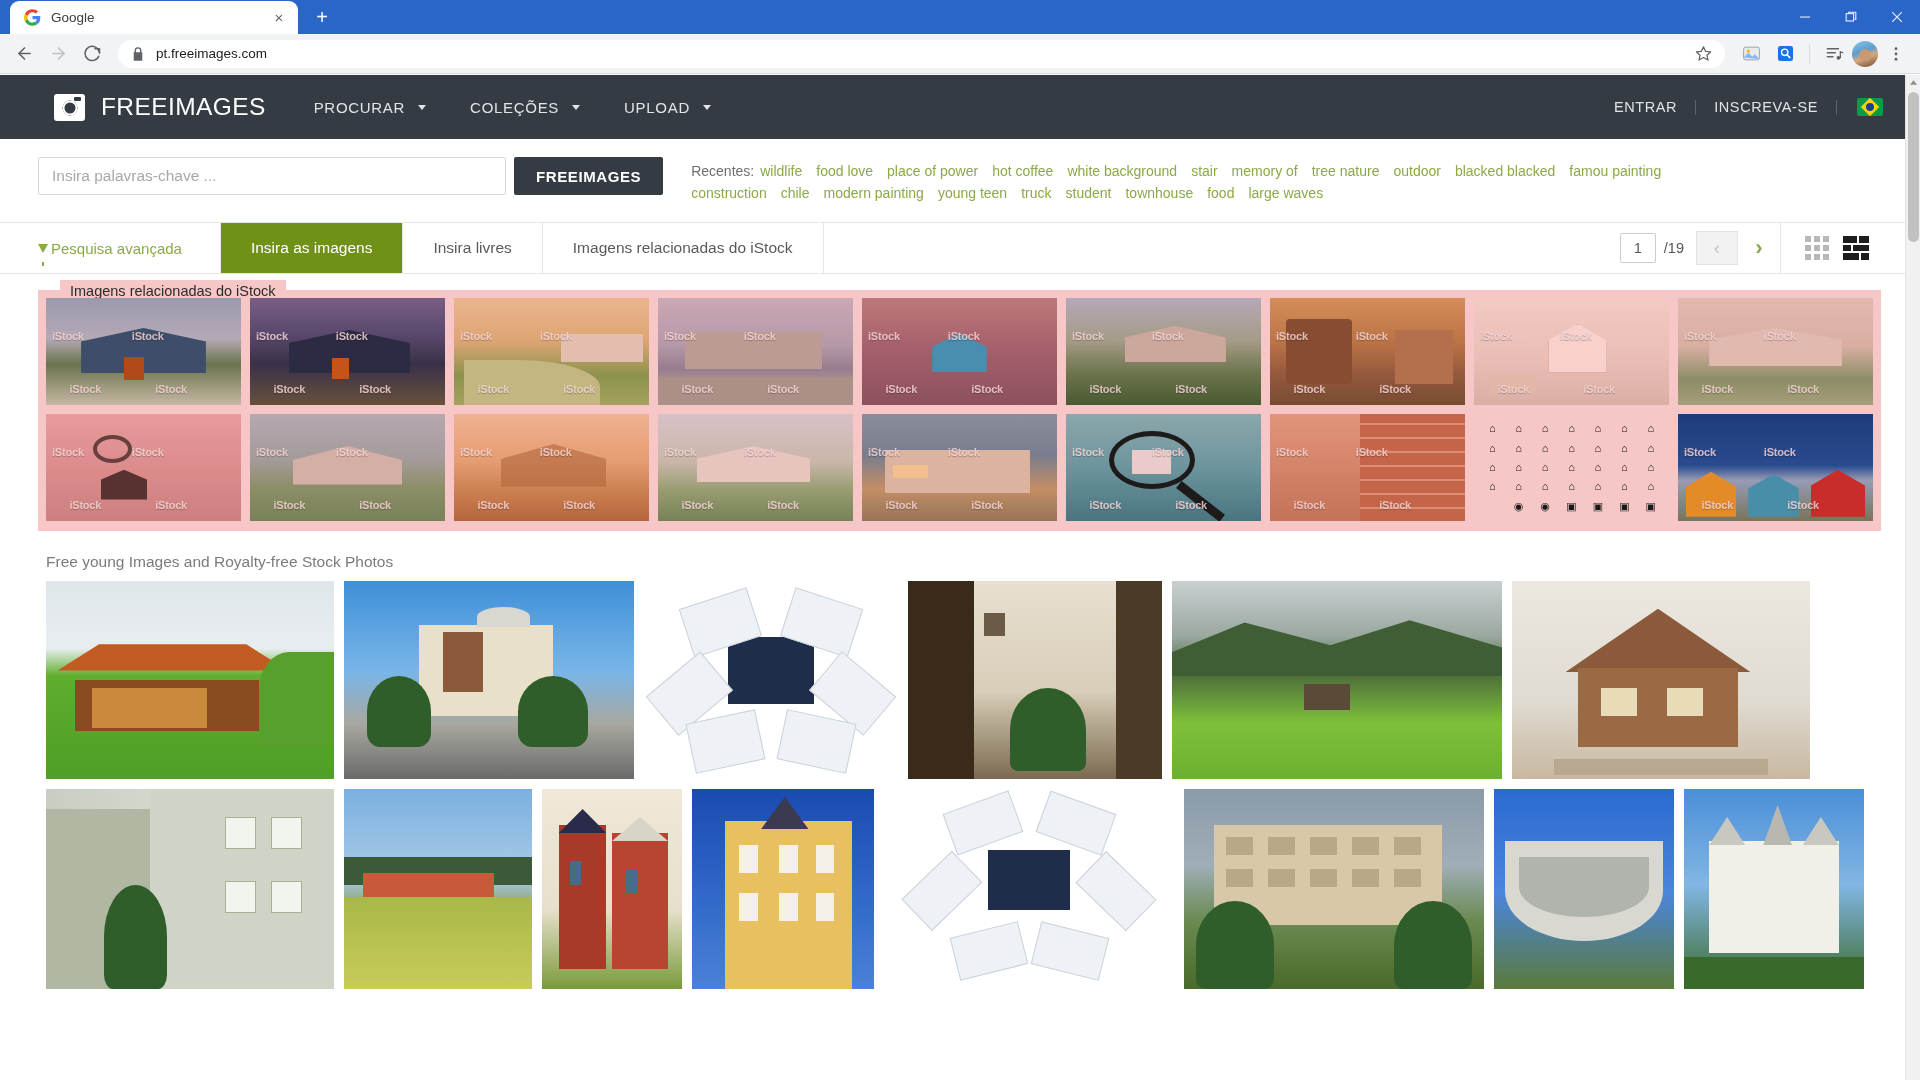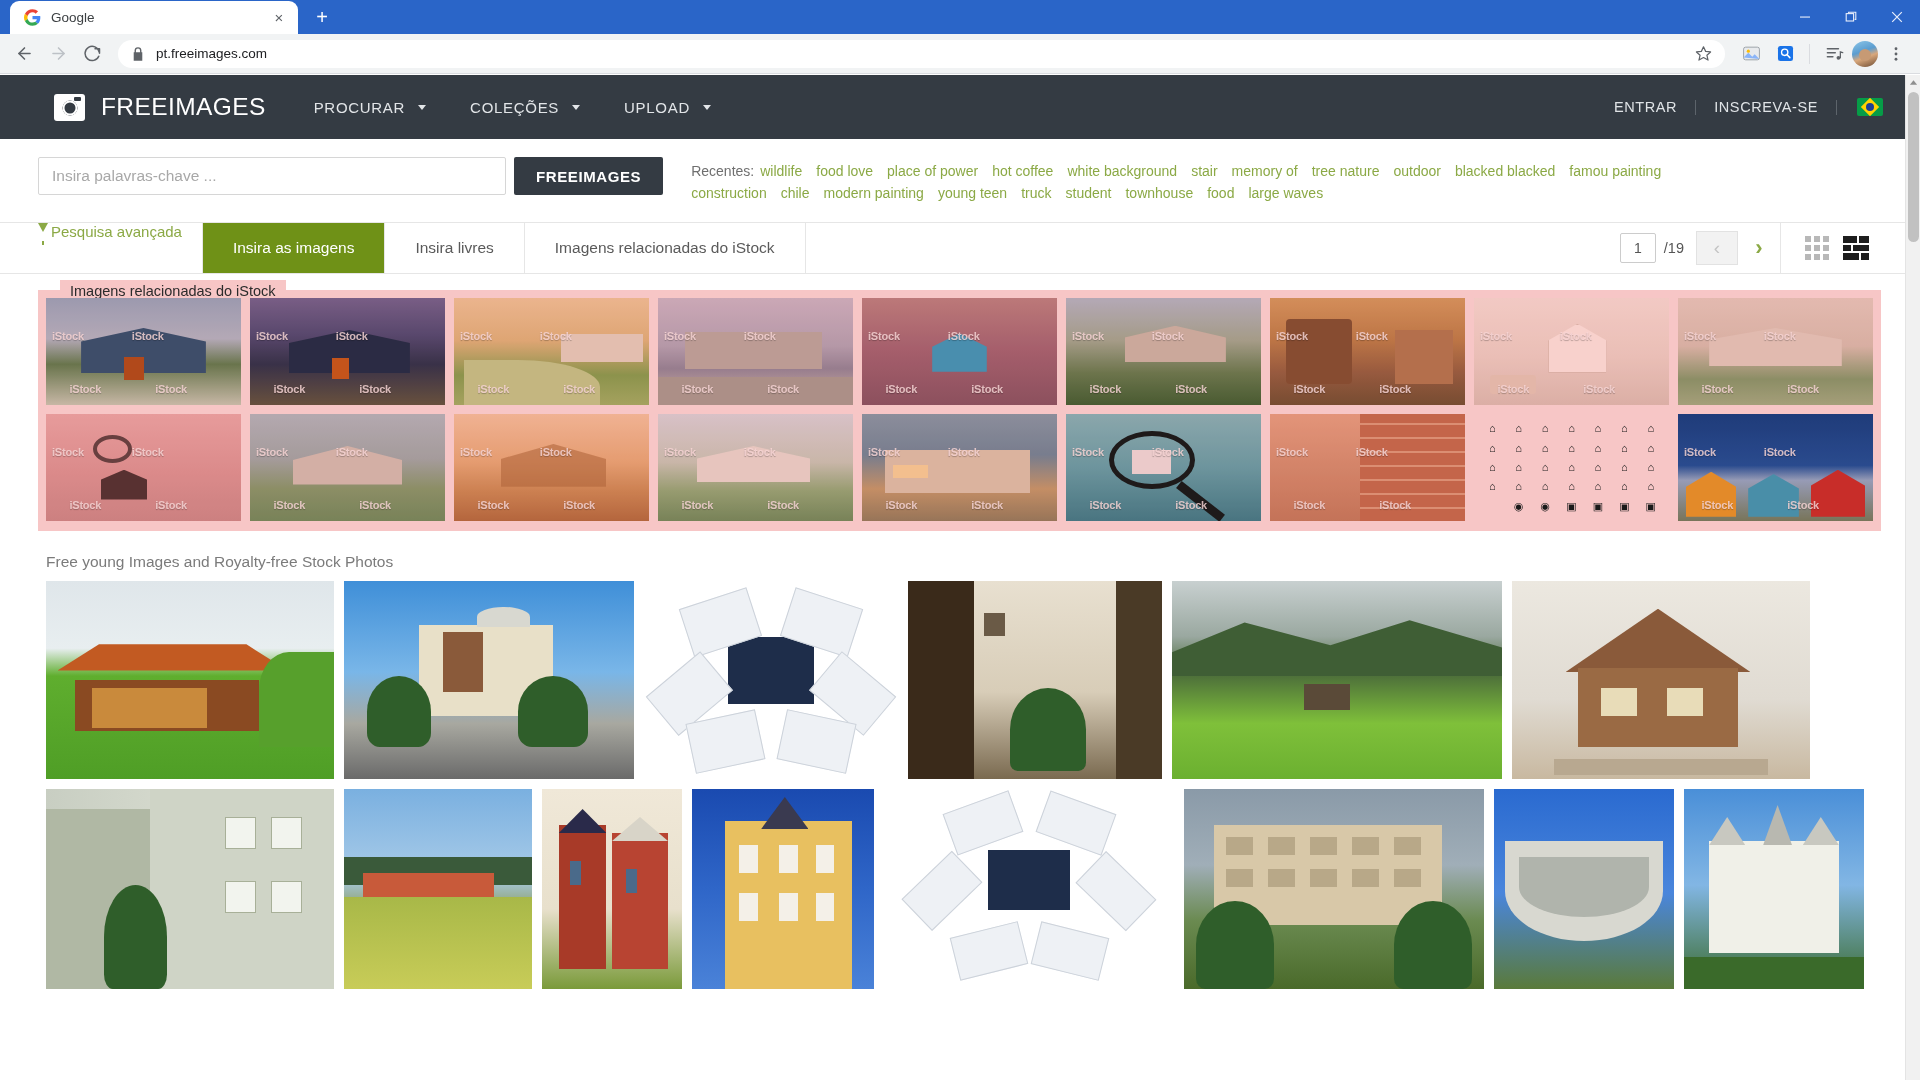--- a/index.html
+++ b/index.html
@@ -154,22 +154,22 @@
   .rec-label { color:#6f6f6f; font-size: 14px; margin-right: 6px; }
   .rec-tag { color:#8ba945; font-size: 14px; margin-right: 14px; white-space: nowrap; }
 
   
   .tabs-row {
     margin-top: 18px; height: 52px; border-top: 1px solid #e6e6e6;
     border-bottom: 1px solid #e6e6e6; display: flex; align-items: stretch;
     background:#fff; padding-left: 38px;
   }
   .adv-search {
-    display:flex; gap:3px; color:#8ba945; font-size:15px;
-    padding-right: 20px; white-space: nowrap;
+    display:flex; align-items:center; gap:3px; color:#8ba945; font-size:15px;
+    padding-right: 38px; white-space: nowrap;
   }
   .funnel { width:0;height:0;border-left:5px solid transparent;border-right:5px solid transparent;
             border-top:9px solid #8ba945; position:relative; }
   .funnel::after{content:'';position:absolute;left:-1px;top:9px;width:2px;height:4px;background:#8ba945;}
   .tabs { display:flex; align-items:stretch; border-left:1px solid #e6e6e6; }
   .tab-btn {
     display:flex; align-items:center; justify-content:center; padding: 0 30px;
     font-size: 15.5px; color:#5a5a5a; border-right:1px solid #e6e6e6; white-space:nowrap;
   }
   .tab-btn.active { background:#6f9117; color:#fff; }

